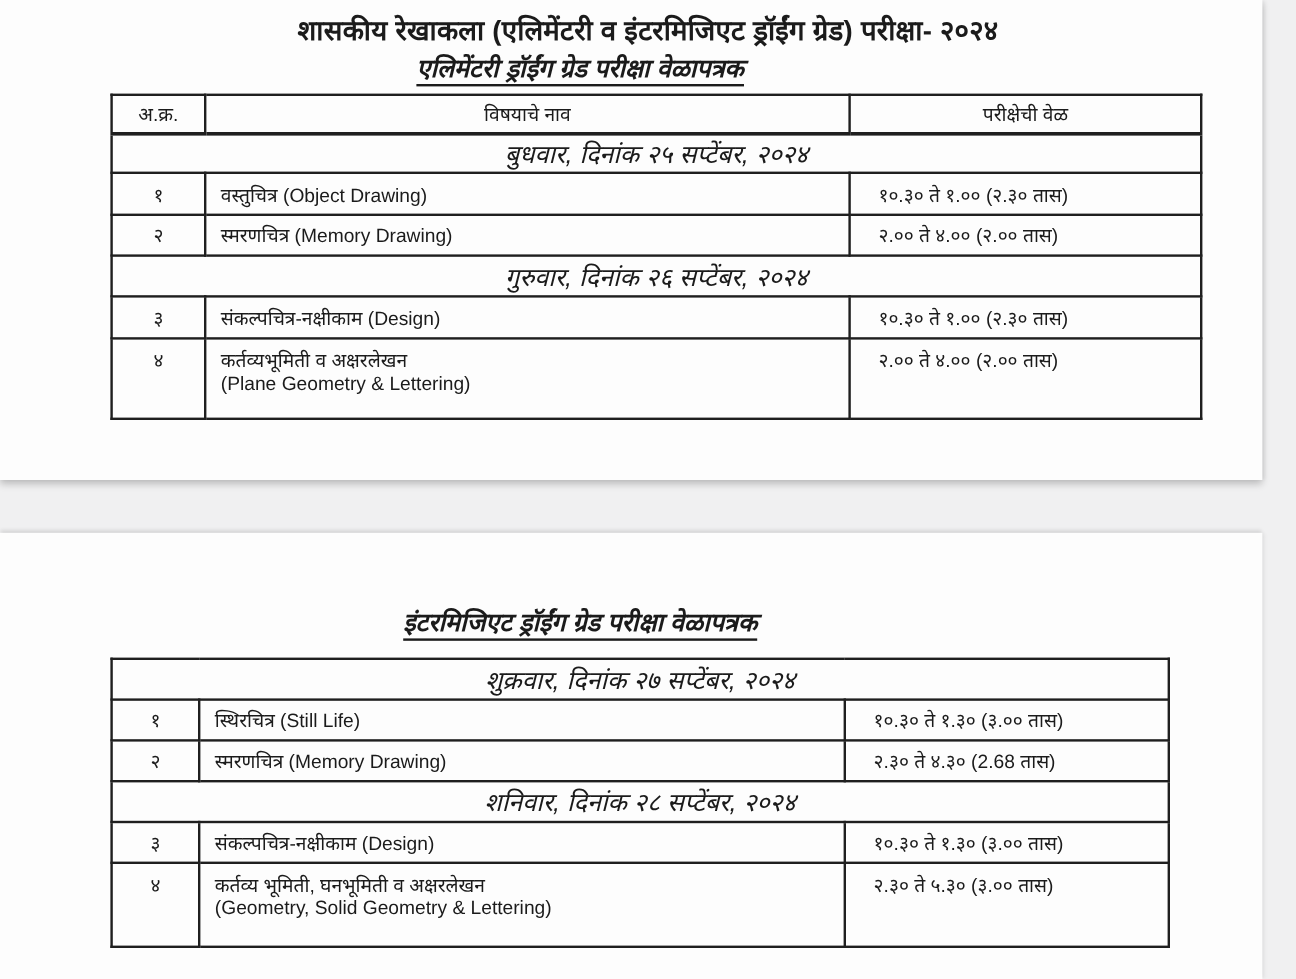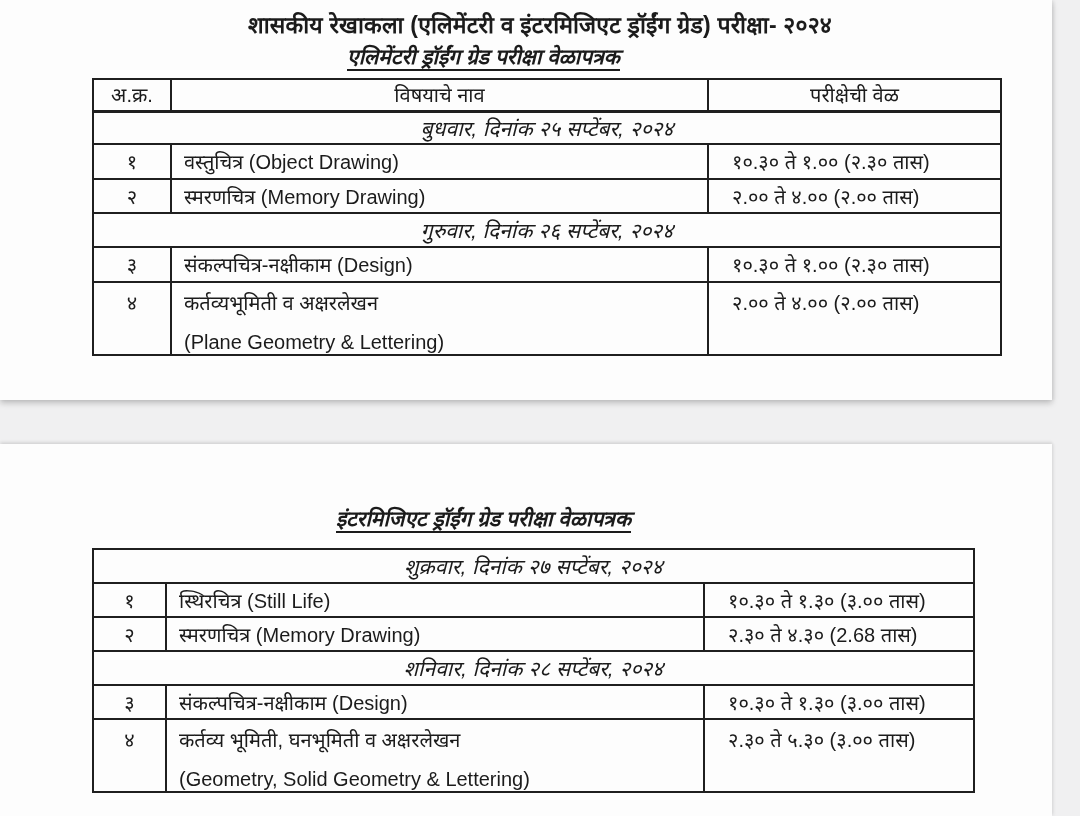--- a/index.html
+++ b/index.html
@@ -47,37 +47,37 @@
     position: absolute;
     border-collapse: collapse;
     table-layout: fixed;
     background: #fdfdfd;
     z-index: 2;
   }
   #table-elementary   { left: 92px; top: 78px;  width: 908px; }
   #table-intermediate { left: 92px; top: 548px; width: 881px; }
   td, th {
     border: 2px solid #1f1f1f;
-    font-size: 20px;
+    font-size: 16px;
     font-weight: normal;
     padding: 0;
     overflow: hidden;
     vertical-align: middle;
   }
   th { text-align: center; border-bottom-width: 3px; }
   .sr   { text-align: center; }
   .subject { text-align: left; padding-left: 12px; }
   .time    { text-align: left; padding-left: 23px; }
   .date-row td {
     text-align: center;
     font-style: italic;
     font-size: 21px;
   }
   .vtop { vertical-align: top; padding-top: 6px; }
-  .two-line .l2 { margin-top: 15px; }
+  .two-line .l2 { margin-top: 1px; }
 </style>
 </head>
 <body>
 
 <div class="page page1"></div>
 <div class="page page2"></div>
 
 <div class="doc-title">शासकीय रेखाकला (एलिमेंटरी व इंटरमिजिएट ड्रॉईंग ग्रेड) परीक्षा- २०२४</div>
 
 <div class="section-heading" id="heading-elementary">

